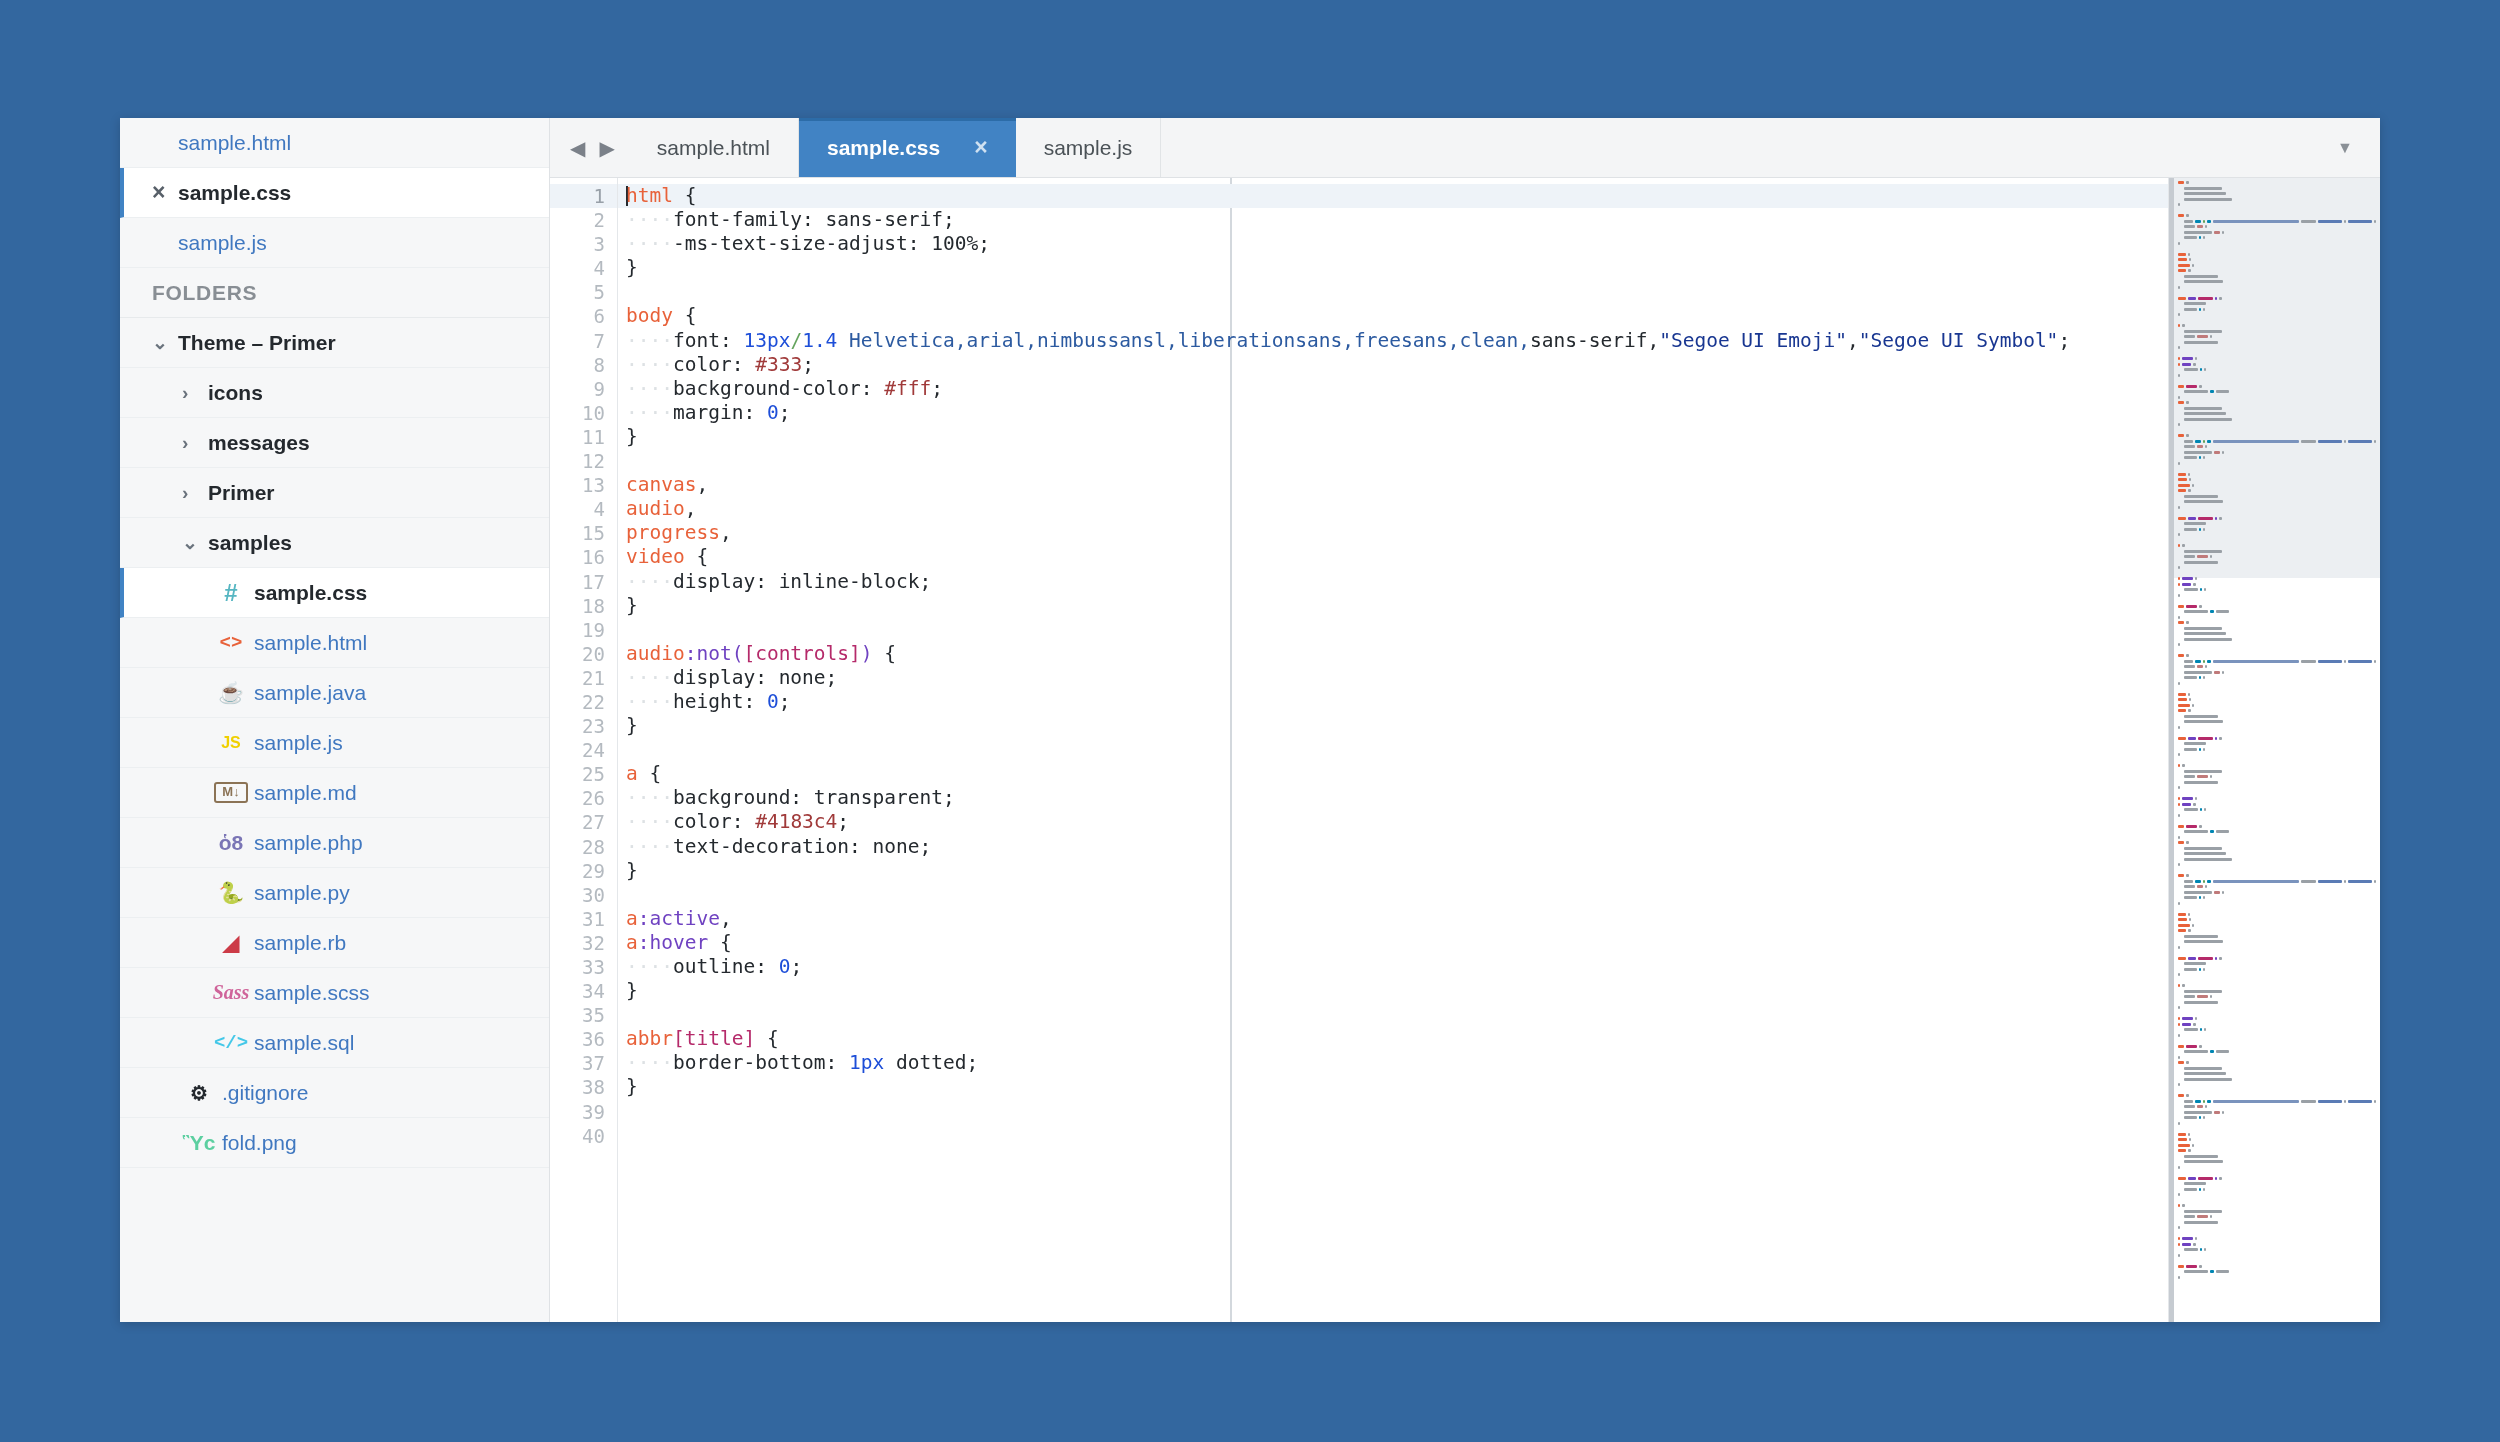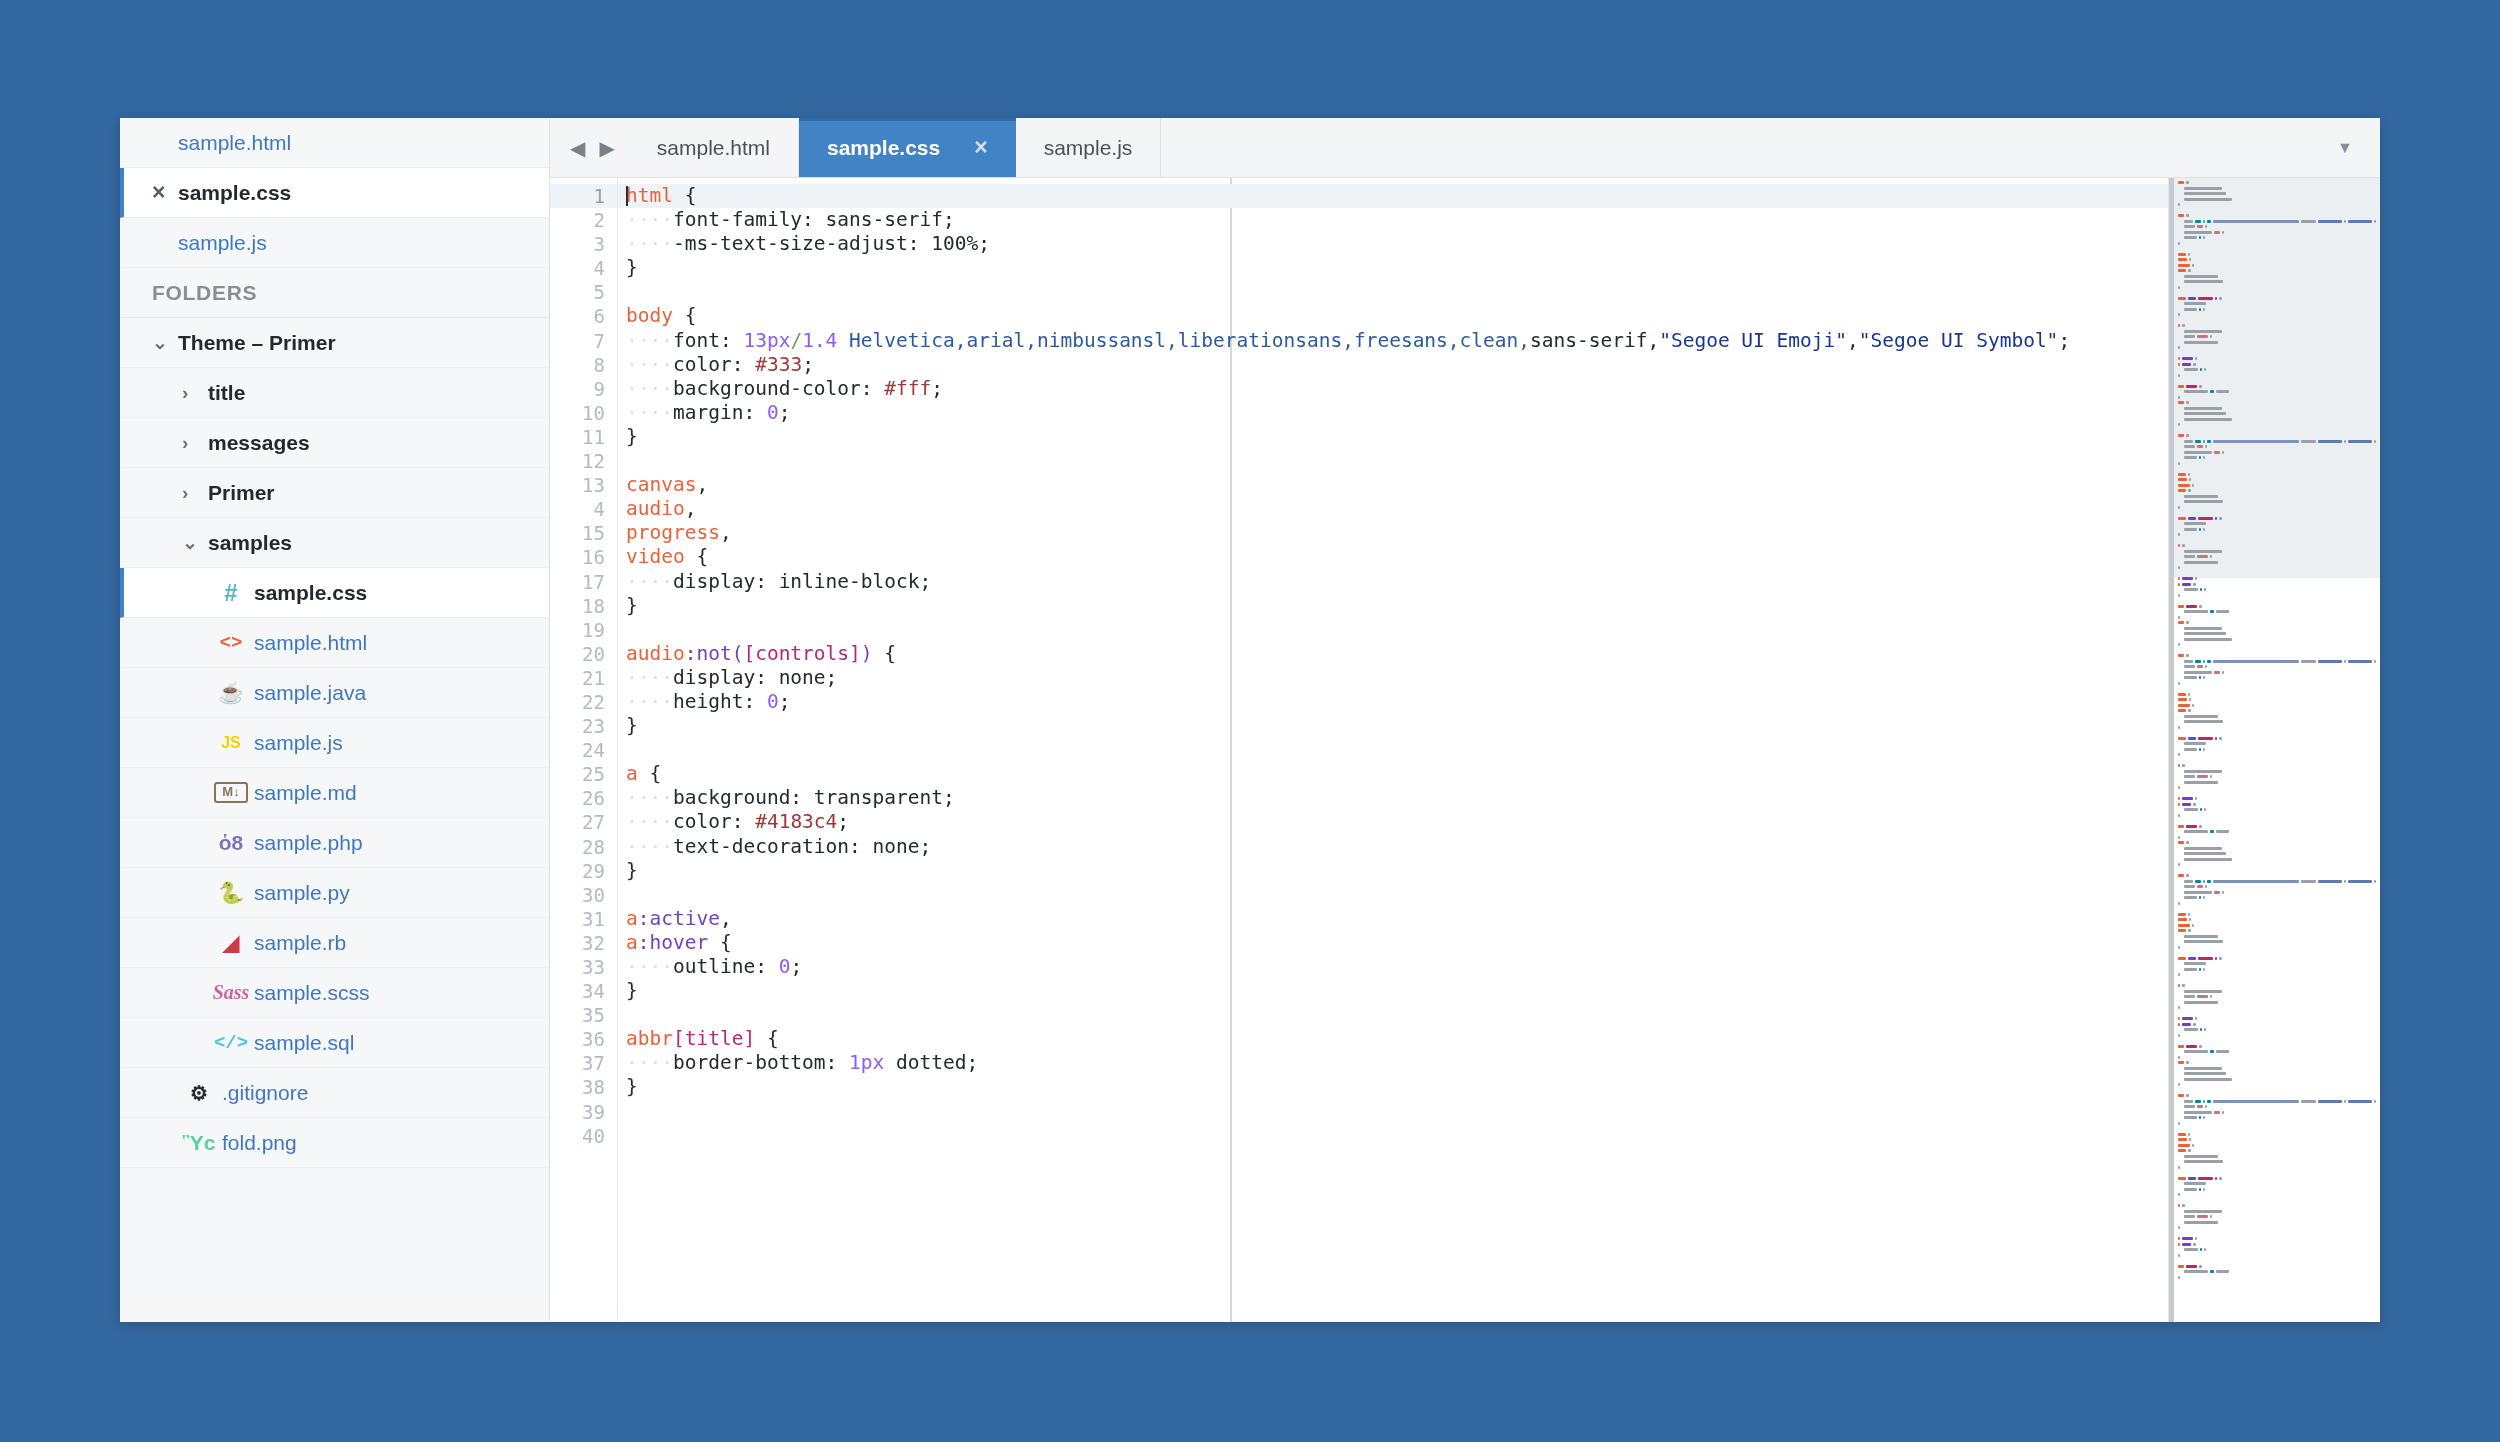--- a/index.html
+++ b/index.html
@@ -166,21 +166,21 @@
   }
   .caret {
     display: inline-block; width: 0; border-left: 2px solid #24292e;
     height: 20px; vertical-align: -4px; margin-right: -2px;
   }
   
   .s-sel   { color: #e8623a; }
   .s-pseudo{ color: #6f42c1; }
   .s-attr  { color: #b52a6a; }
   .s-prop  { color: #24292e; }
-  .s-num   { color: #8b5cf6; }
+  .s-num   { color: #1d4ed8; }
   .s-unit  { color: #63a35c; }
   .s-color { color: #a03a3a; }
   .s-str   { color: #183691; }
   .s-punc  { color: #24292e; }
   .s-font  { color: #2c5aa0; }
   .s-ind   { color: #dde1e4; }
 
   
   .minimap {
     width: 212px; flex: 0 0 212px;
@@ -236,21 +236,21 @@
           </div>
         </div>
       <div class="tree-section-title">FOLDERS</div>
       <div id="tree-list">
           <div class="tree-row indent-1 folder">
             <span class="twisty">⌄</span>
             <span>Theme – Primer</span>
           </div>
           <div class="tree-row indent-2 folder">
             <span class="twisty">›</span>
-            <span>title</span>
+            <span>icons</span>
           </div>
           <div class="tree-row indent-2 folder">
             <span class="twisty">›</span>
             <span>messages</span>
           </div>
           <div class="tree-row indent-2 folder">
             <span class="twisty">›</span>
             <span>Primer</span>
           </div>
           <div class="tree-row indent-2 folder">

